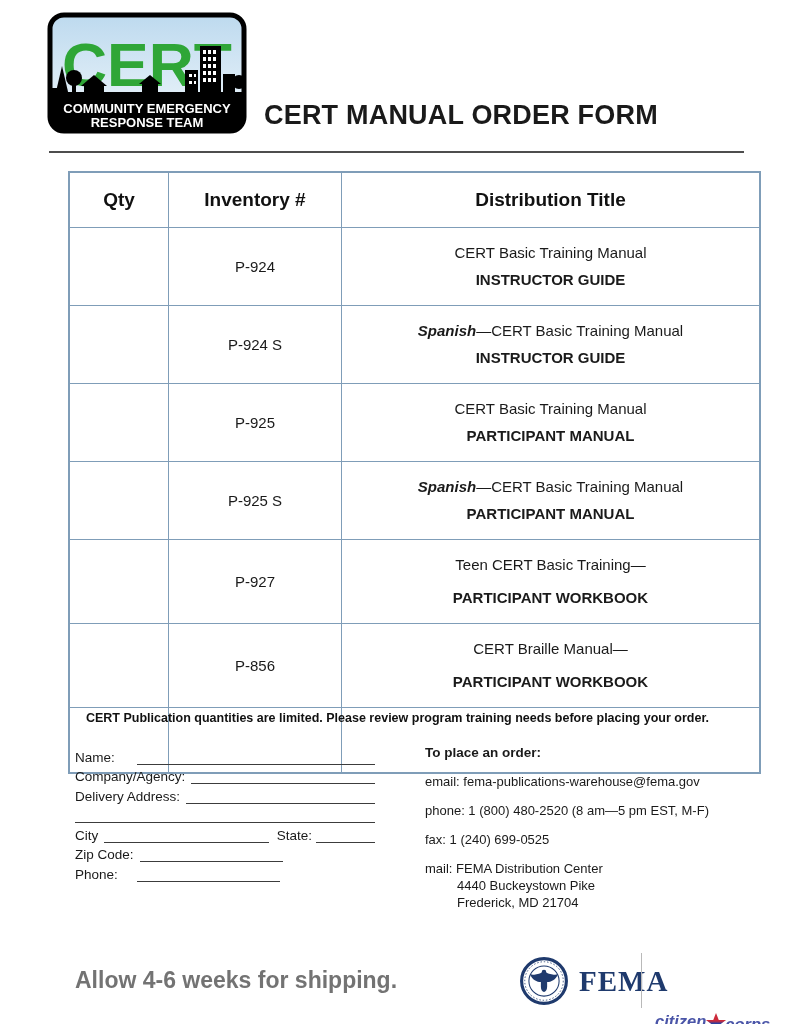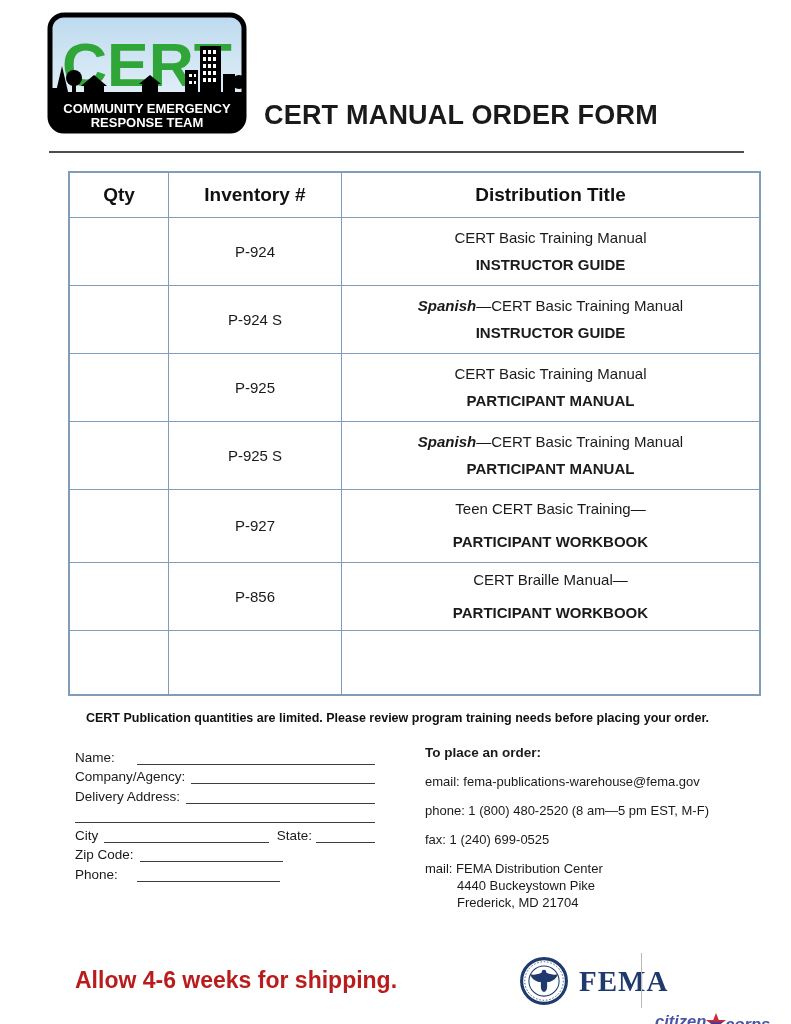--- a/index.html
+++ b/index.html
@@ -25,21 +25,21 @@
   
   .order-table-wrap { position:absolute; left:68px; top:171px; }
   table.order-table {
     border-collapse:collapse; table-layout:fixed;
     width:659px;
     border:2px solid #7f9db8;
   }
   table.order-table th, table.order-table td {
     border:1px solid #7f9db8;
     text-align:center; vertical-align:middle;
-    padding:0 6px;
+    padding:16px 6px;
   }
   th.col-qty { width:86px; }
   th.col-inv { width:160px; }
   th.col-pub { width:405px; }
   tr.rhead { height:45px; }
   tr.r68 { height:68px; }
   tr.r73 { height:73px; }
   tr.r65 { height:65px; }
   th { font-size:19px; font-weight:bold; color:#111; }
   td.inv-cell { font-size:15px; }
@@ -63,21 +63,21 @@
   .f-row .mid-label { white-space:nowrap; padding:0 4px 0 8px; }
   
   .order-info { position:absolute; left:425px; top:745px; width:300px; font-size:13px; }
   .oi-heading { font-weight:bold; font-size:13.5px; margin-bottom:14px; }
   .oi-line { margin-bottom:14px; }
   .oi-mail { margin-bottom:2px; }
   .oi-indent { margin-left:32px; margin-bottom:2px; }
   
   .shipping-note {
     position:absolute; left:75px; top:967px;
-    font-size:23px; font-weight:bold; color:#b91c1c;
+    font-size:23px; font-weight:bold; color:#737373;
   }
   .fema-logo { position:absolute; left:519px; top:956px; display:flex; align-items:center; }
   .fema-word {
     font-family:"Liberation Serif", serif;
     font-size:29px; font-weight:bold; color:#1f3a6d;
     margin-left:10px; letter-spacing:1px;
   }
   .footer-divider {
     position:absolute; left:641px; top:953px; width:0; height:55px;
     border-left:1px solid #b9b9b9;

